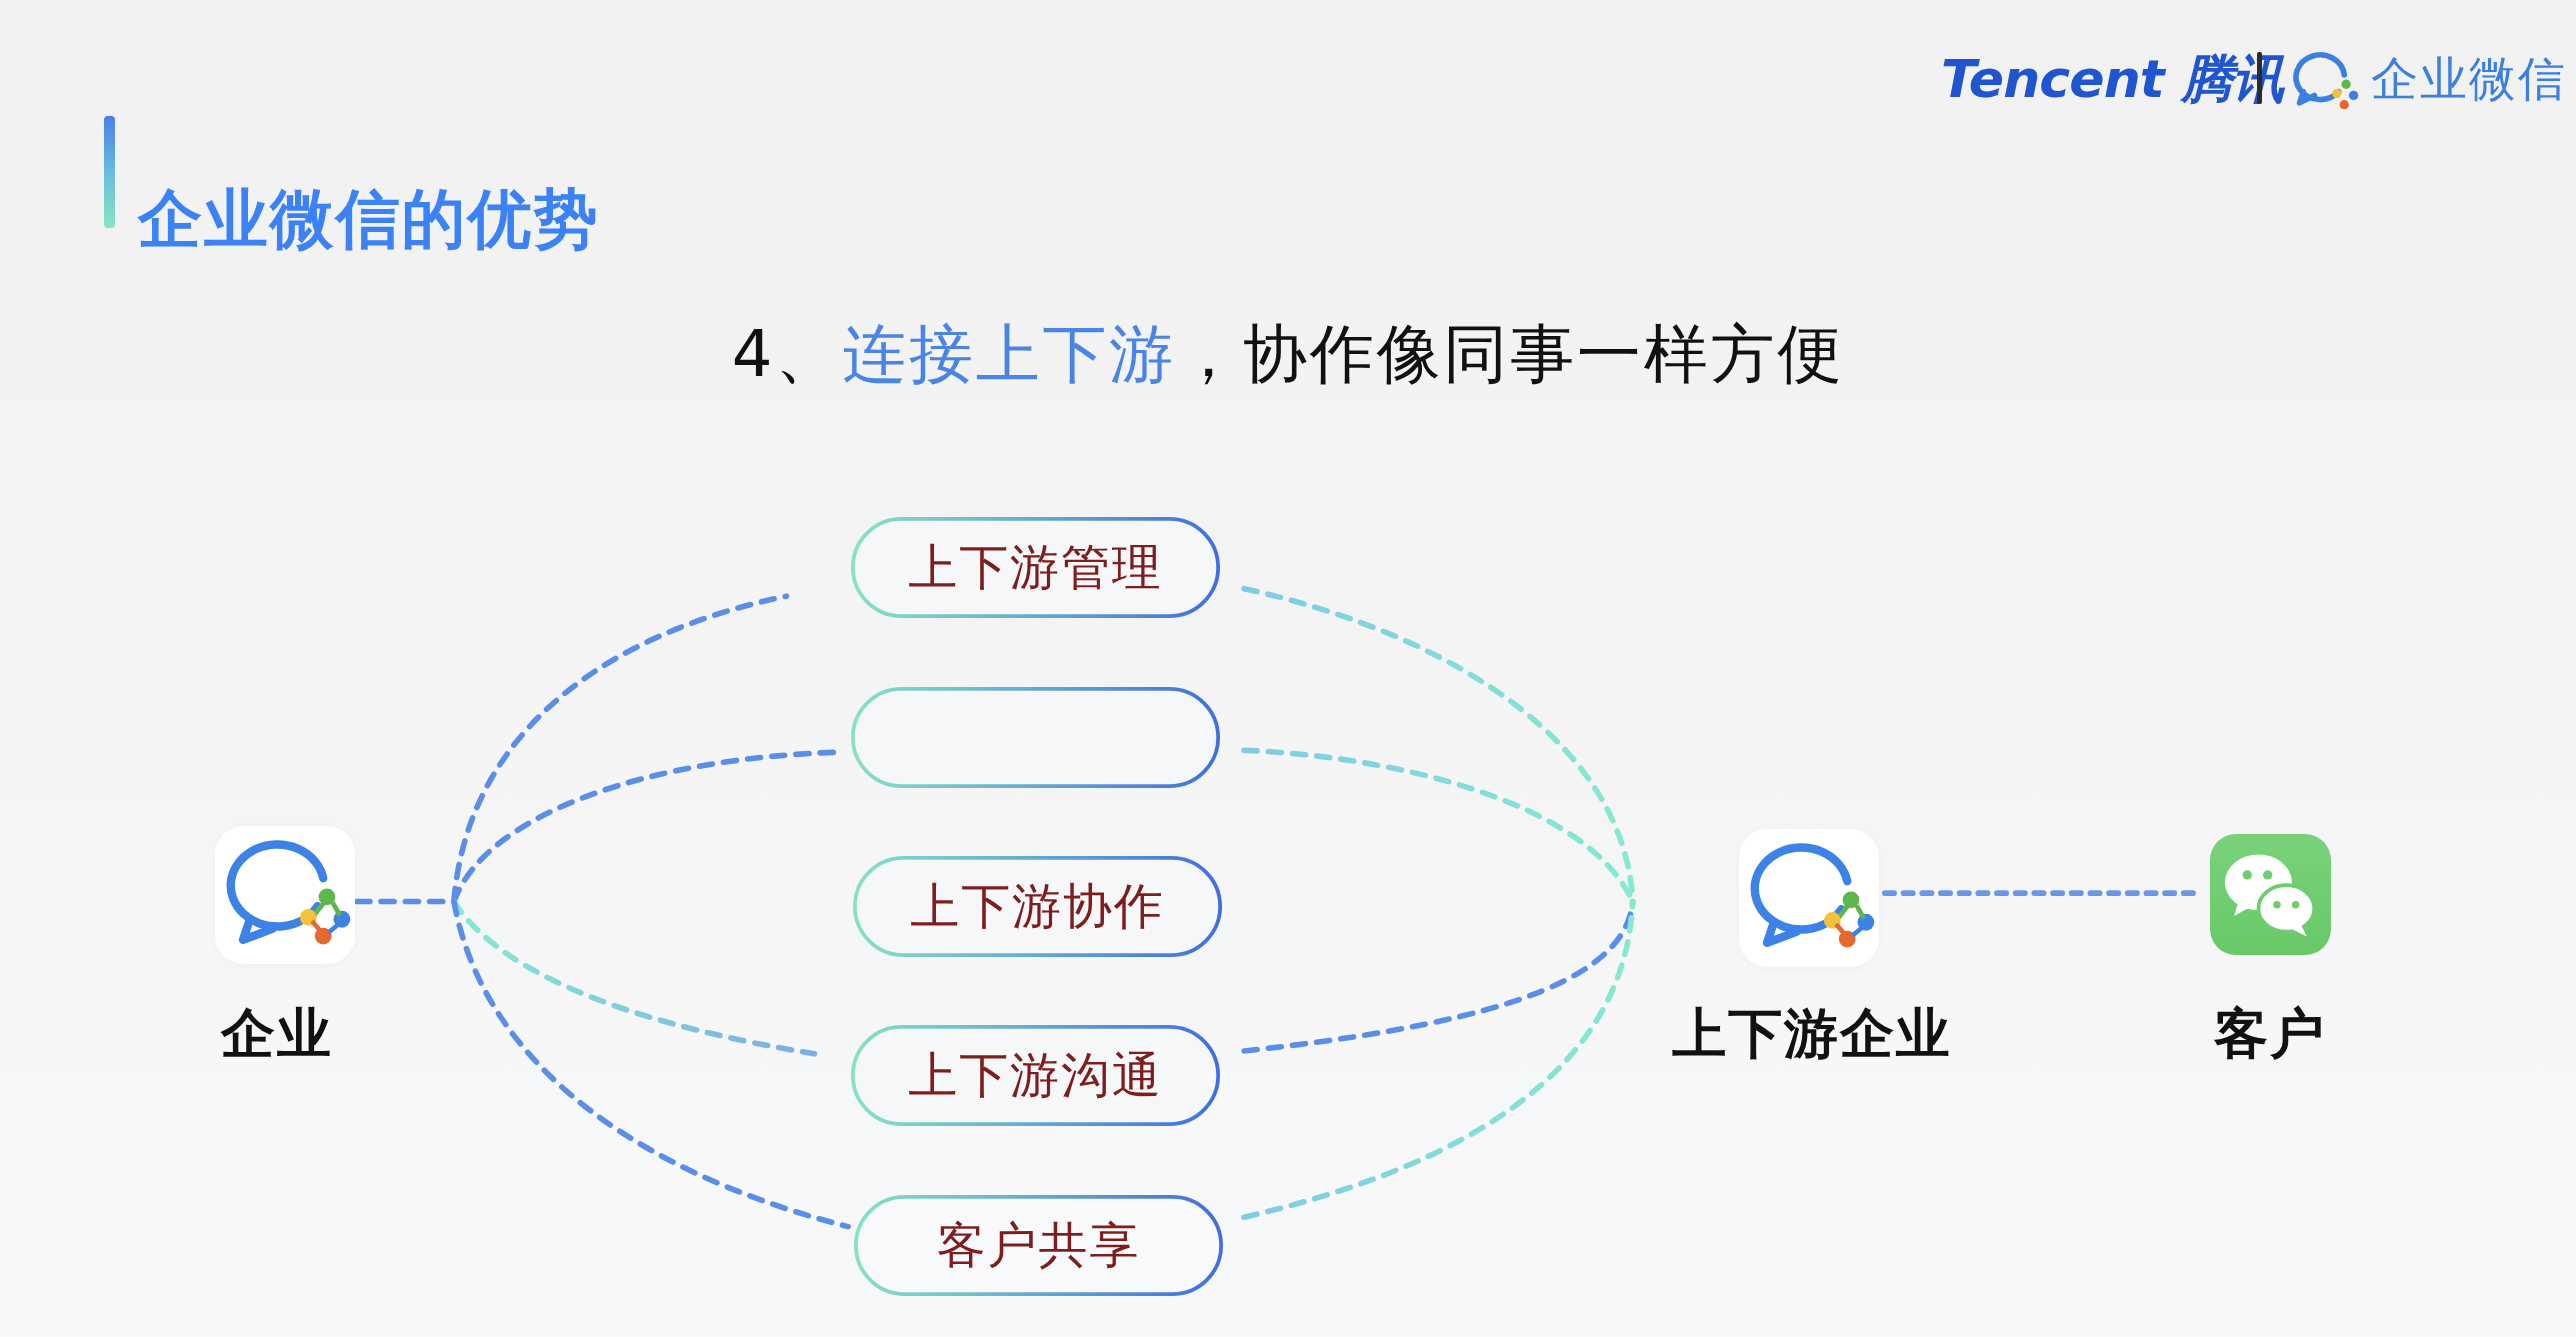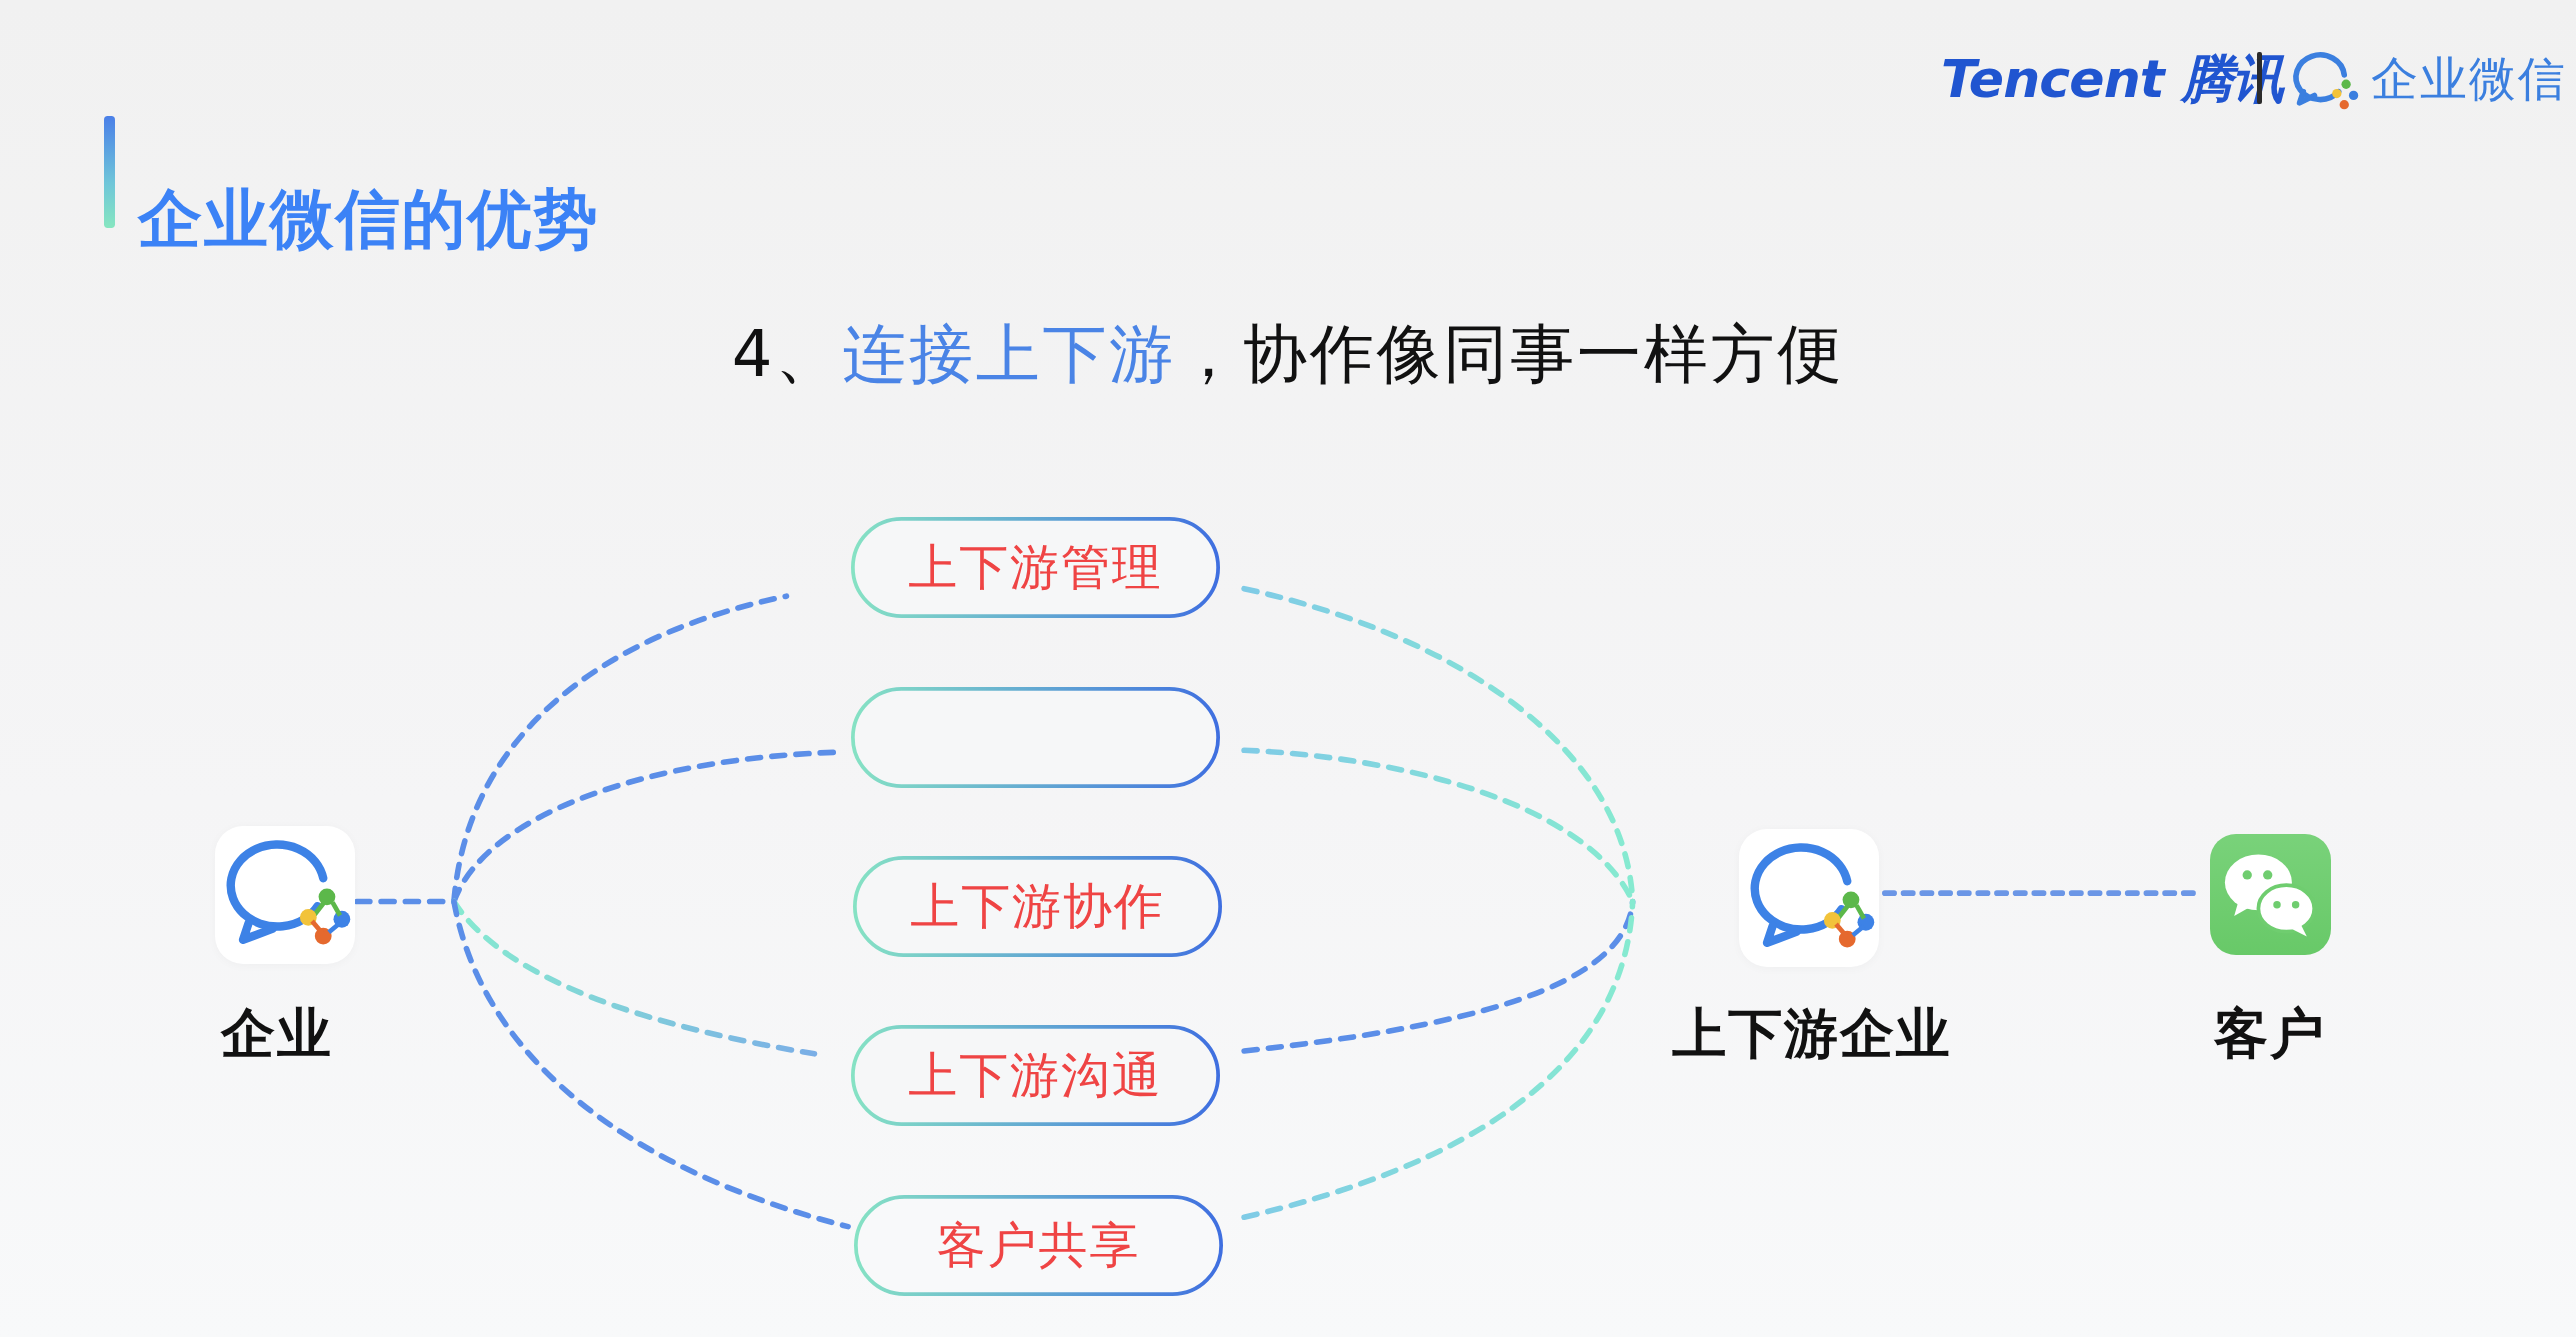--- a/index.html
+++ b/index.html
@@ -27,21 +27,21 @@
   .wecom-brand-text { left:2371px; font-size:47px; color:#3b7fdf; letter-spacing:1.9px; }
   .subtitle {
     left:0; width:2576px; top:308px; text-align:center;
     font-size:64px; color:#111; line-height:93px; letter-spacing:2.8px;
   }
   .subtitle .hl { color:#4a84e6; }
   svg.lines { position:absolute; left:0; top:0; }
   .pill {
     position:absolute; width:369px; height:101px; box-sizing:border-box;
     display:flex; align-items:center; justify-content:center;
-    font-size:49px; color:#ef4444; letter-spacing:1.9px;
+    font-size:49px; color:#7f1d1d; letter-spacing:1.9px;
   }
   .pill-bg { position:absolute; inset:0; }
   .pill span { position:relative; }
   .app-icon {
     position:absolute; width:140px; height:138px; border-radius:28px;
     background:#ffffff; box-shadow:0 1.9px 9.3px rgba(0,0,0,0.03);
   }
   .wechat-icon {
     position:absolute; width:121px; height:121px; border-radius:26px;
     background: linear-gradient(180deg,#79d27a 0%, #68c968 100%);

